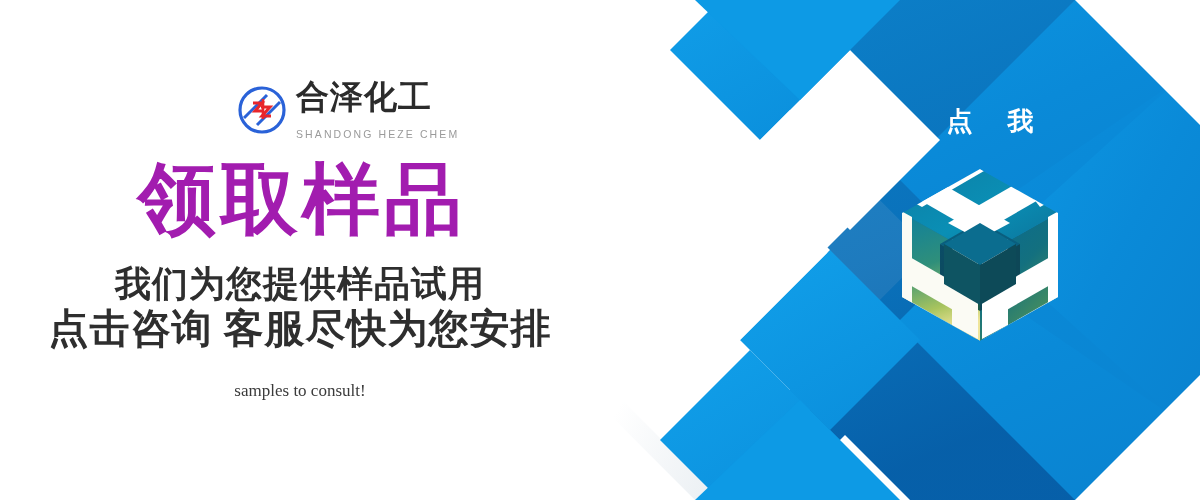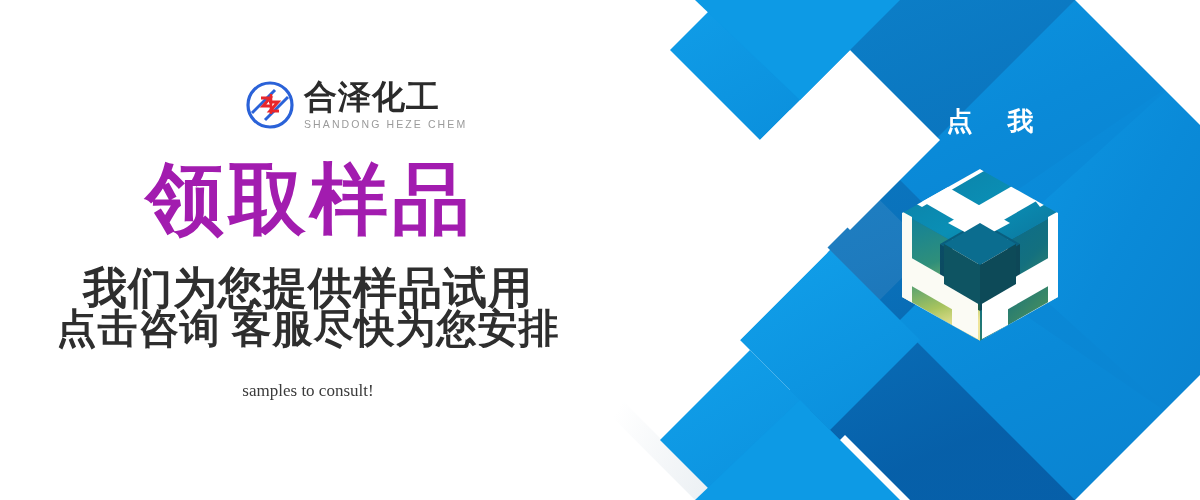--- a/index.html
+++ b/index.html
@@ -53,21 +53,21 @@
     font-weight: bold;
     letter-spacing: 14px;
     text-indent: 14px;
     line-height: 1;
     font-family: "Liberation Sans", "DejaVu Sans", sans-serif;
   }
 
   
   .left-content {
     position: absolute;
-    left: 8px;
+    left: 0;
     top: 0;
     width: 600px;
     height: 500px;
   }
 
   .logo-row {
     position: absolute;
     left: 237px;
     top: 80px;
     display: flex;
@@ -85,21 +85,21 @@
     font-weight: bold;
     color: #2b2b2b;
     line-height: 1.05;
     letter-spacing: 1px;
     font-family: "Liberation Sans", "DejaVu Sans", sans-serif;
   }
   .logo-en {
     font-size: 10.5px;
     color: #9a9a9a;
     letter-spacing: 2.1px;
-    margin-top: 3px;
+    margin-top: 13px;
     font-family: "Liberation Sans", "DejaVu Sans", sans-serif;
   }
 
   .headline {
     position: absolute;
     left: 0;
     top: 160px;
     width: 600px;
     text-align: center;
     color: #a21caf;
@@ -114,21 +114,21 @@
   .subline {
     position: absolute;
     left: 0;
     width: 600px;
     text-align: center;
     color: #2e2e2e;
     font-weight: bold;
     line-height: 1.2;
     font-family: "Liberation Serif", "DejaVu Serif", serif;
   }
-  .subline-1 { top: 263px; font-size: 44px; letter-spacing: 1px; }
+  .subline-1 { top: 263px; font-size: 36px; letter-spacing: 1px; }
   .subline-2 { top: 305px; font-size: 40px; letter-spacing: 1px; }
 
   .english {
     position: absolute;
     left: 0;
     top: 378px;
     width: 600px;
     text-align: center;
     color: #3a3a3a;
     font-size: 17px;

